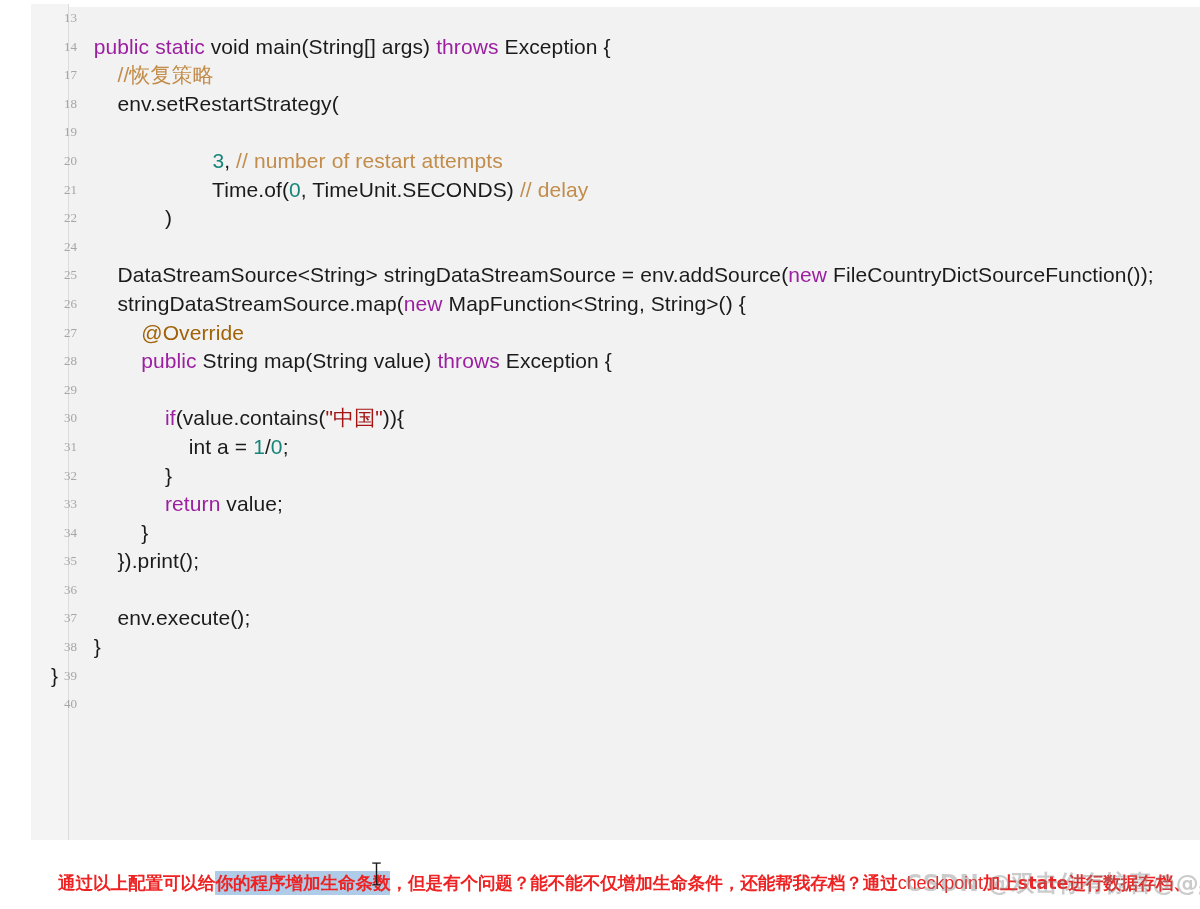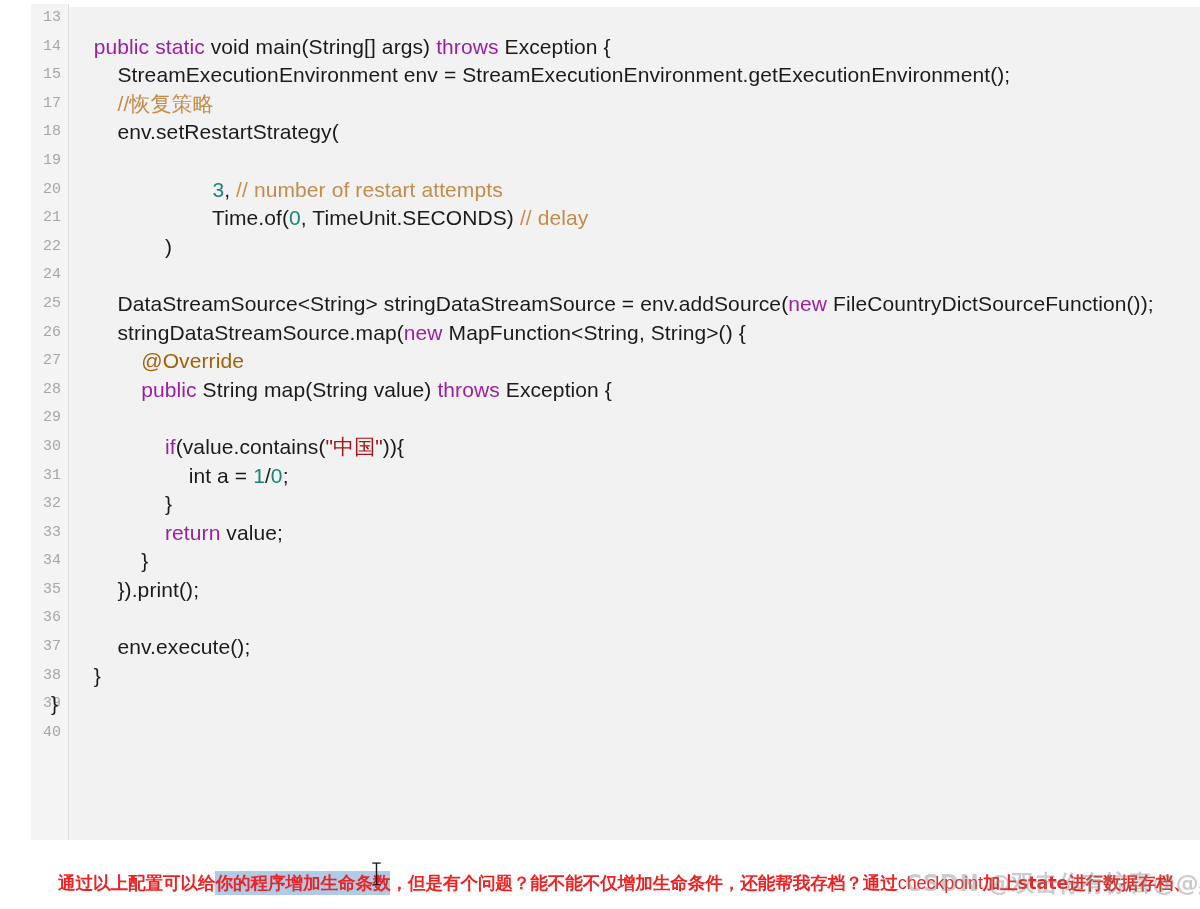--- a/index.html
+++ b/index.html
@@ -51,26 +51,26 @@
     bottom: 0;
   }
   .code-row {
     position: relative;
     height: 28.6px;
     line-height: 28.6px;
     white-space: pre;
   }
   .ln {
     position: absolute;
-    left: 0;
+    left: 16px;
     width: 30px;
     text-align: right;
     color: #a6a6a6;
-    font-family: Liberation Mono, monospace;
-    font-size: 15px;
+    font-family: Liberation Serif, serif;
+    font-size: 13px;
     line-height: 28.6px;
     user-select: none;
   }
   .code-text {
     position: absolute;
     left: 39px;
     font-family: Liberation Sans, sans-serif;
     font-size: 21px;
     line-height: 28.6px;
     color: #1b1b1b;
@@ -140,21 +140,20 @@
 </style>
 </head>
 <body>
 
 <div id="editor-panel">
   <div id="editor-top-edge"></div>
   <div id="gutter"></div>
   <div id="code-scroll">
       <div class="code-row"><div class="ln">13</div><div class="code-text"></div></div>
       <div class="code-row"><div class="ln">14</div><div class="code-text"><span class="pl">    </span><span class="kw">public</span><span class="pl"> </span><span class="kw">static</span><span class="pl"> void main(String[] args) </span><span class="kw">throws</span><span class="pl"> Exception {</span></div></div>
-      <div class="code-row"><div class="ln">15</div><div class="code-text"><span class="pl">        StreamExecutionEnvironment env = StreamExecutionEnvironment.getExecutionEnvironment();</span></div></div>
       <div class="code-row"><div class="ln">17</div><div class="code-text"><span class="pl">        </span><span class="cmt">//恢复策略</span></div></div>
       <div class="code-row"><div class="ln">18</div><div class="code-text"><span class="pl">        env.setRestartStrategy(</span></div></div>
       <div class="code-row"><div class="ln">19</div></div>
       <div class="code-row"><div class="ln">20</div><div class="code-text"><span class="pl">                        </span><span class="num">3</span><span class="pl">, </span><span class="cmt">// number of restart attempts</span></div></div>
       <div class="code-row"><div class="ln">21</div><div class="code-text"><span class="pl">                        Time.of(</span><span class="num">0</span><span class="pl">, TimeUnit.SECONDS) </span><span class="cmt">// delay</span></div></div>
       <div class="code-row"><div class="ln">22</div><div class="code-text"><span class="pl">                )</span></div></div>
       <div class="code-row"><div class="ln">24</div><div class="code-text"></div></div>
       <div class="code-row"><div class="ln">25</div><div class="code-text"><span class="pl">        DataStreamSource&lt;String&gt; stringDataStreamSource = env.addSource(</span><span class="kw">new</span><span class="pl"> FileCountryDictSourceFunction());</span></div></div>
       <div class="code-row"><div class="ln">26</div><div class="code-text"><span class="pl">        stringDataStreamSource.map(</span><span class="kw">new</span><span class="pl"> MapFunction&lt;String, String&gt;() {</span></div></div>
       <div class="code-row"><div class="ln">27</div><div class="code-text"><span class="pl">            </span><span class="ann">@Override</span></div></div>

